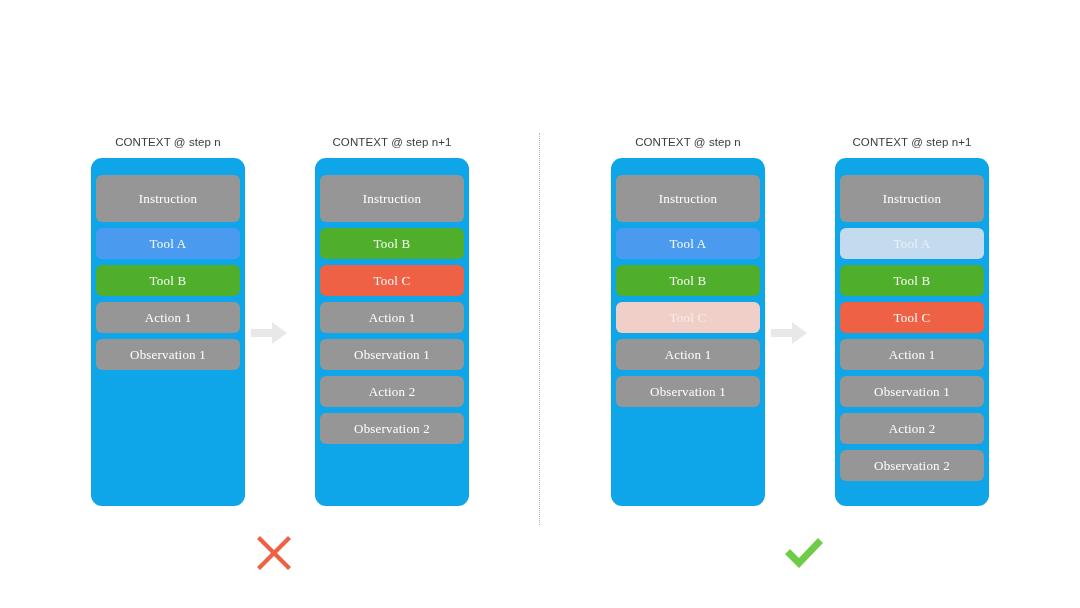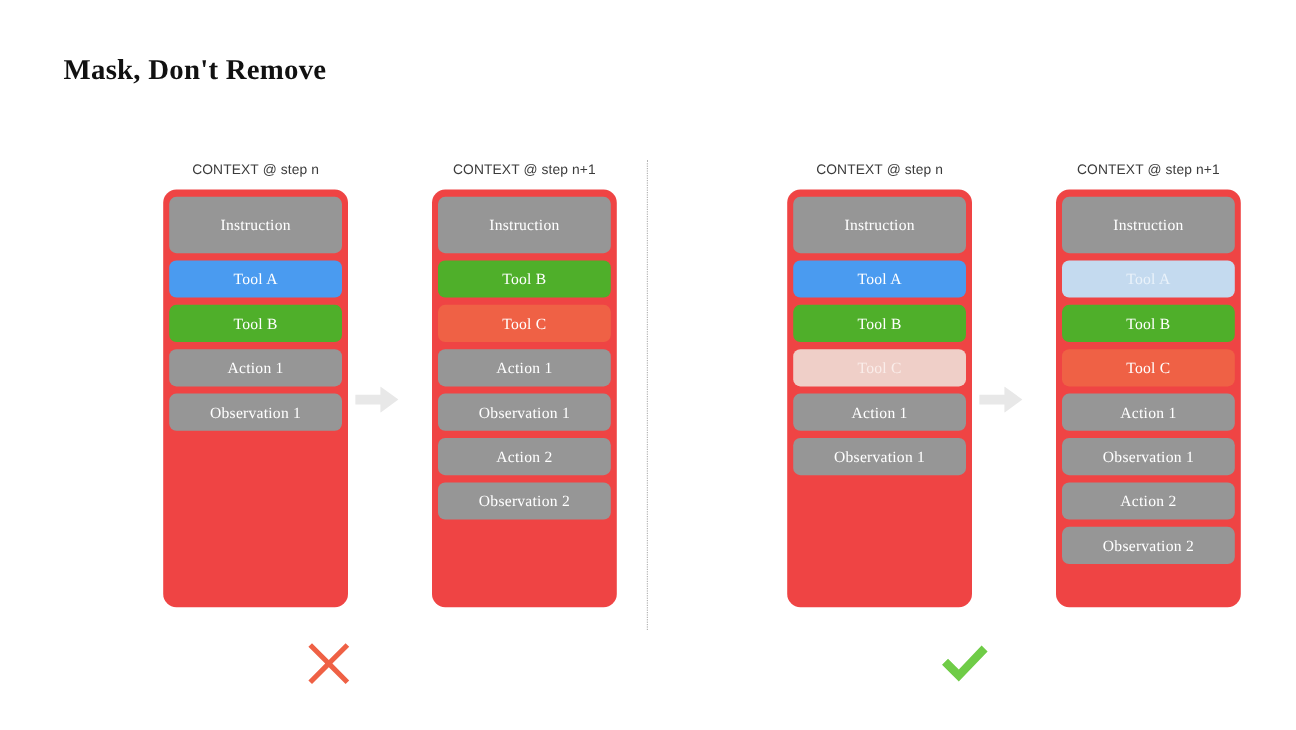--- a/index.html
+++ b/index.html
@@ -47,44 +47,43 @@
     position: absolute;
     top: 136px;
   }
   .group.left  { left: 91px; }
   .group.right { left: 611px; }
 
   .columns {
     position: relative;
     display: flex;
     align-items: flex-start;
-    margin-left: 45px;
   }
 
   .column {
     width: 154px;
   }
   .column + .column {
     margin-left: 70px;
   }
 
   .col-header {
     font-family: "Liberation Sans", sans-serif;
     font-size: 11.5px;
     color: #3b3b3b;
     text-align: center;
     margin-bottom: 10px;
     white-space: nowrap;
     letter-spacing: 0.1px;
   }
 
   .panel {
-    background: #ef4444;
+    background: #0ea5e9;
     border-radius: 11px;
-    padding: 6px 5px;
+    padding: 17px 5px;
     height: 348px;
     box-sizing: border-box;
   }
 
   .block {
     height: 31px;
     border-radius: 6px;
     margin-bottom: 6px;
     display: flex;
     align-items: center;
@@ -128,21 +127,20 @@
   }
   .verdict.cross { left: 251px; }
   .verdict.check { left: 781px; }
   .verdict svg { display: block; }
 </style>
 </head>
 <body>
 
 <div id="slide">
 
-  <div class="slide-title">Mask, Don't Remove</div>
 
   <div class="divider"></div>
 
   <div id="groups-host">
       <div class="group left">
         <div class="columns">
           <div class="column">
             <div class="col-header">CONTEXT @ step n</div>
             <div class="panel">
               <div class="block gray tall">Instruction</div>

